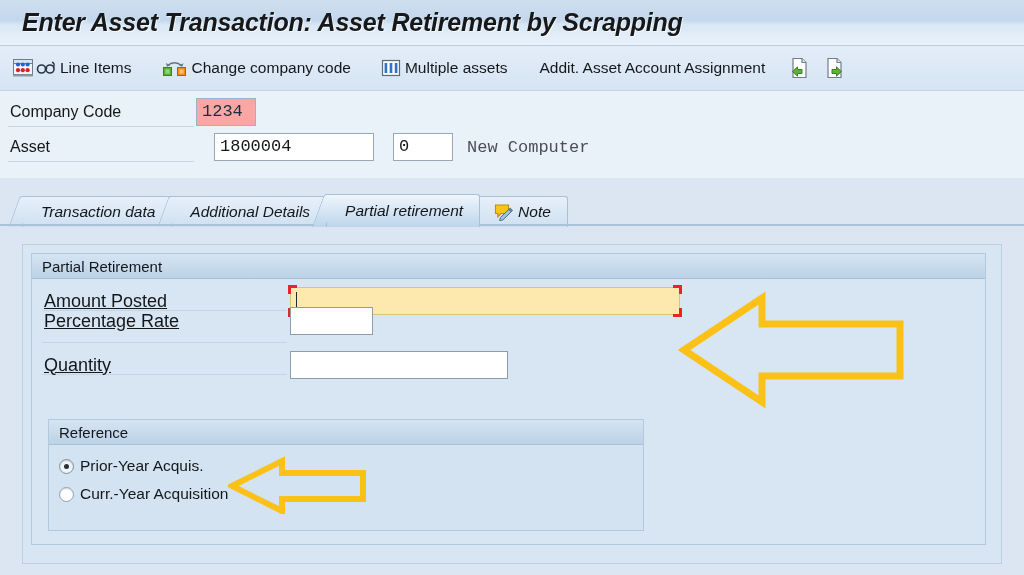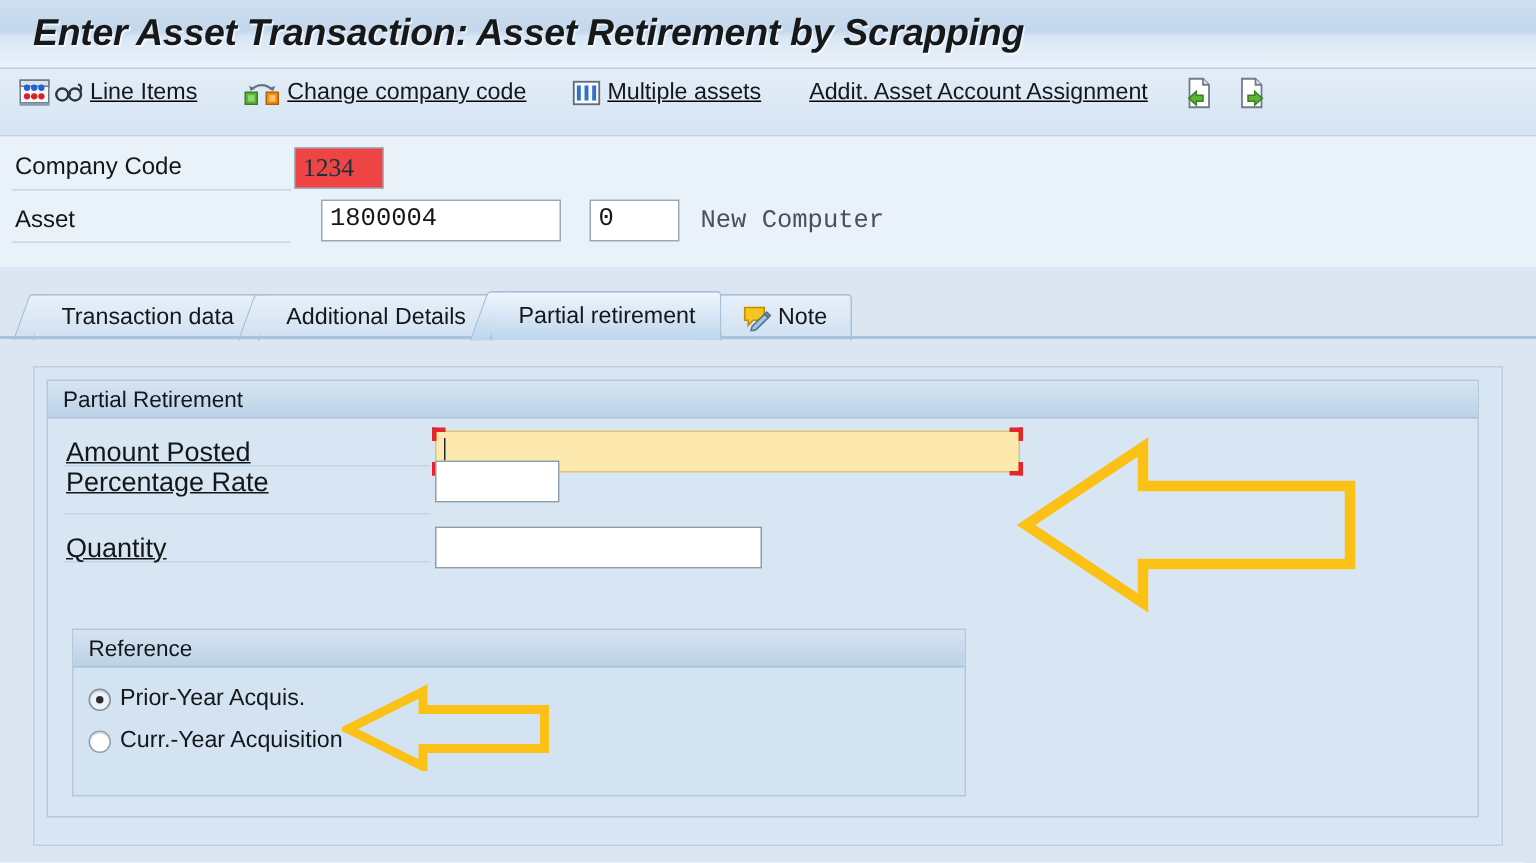--- a/index.html
+++ b/index.html
@@ -28,21 +28,21 @@
     color: #16181a; letter-spacing: -0.2px;
     text-shadow: 1px 1px 0 rgba(255,255,255,0.65);
     white-space: nowrap;
   }
 
   
   .toolbar {
     position: absolute; left: 0; top: 46px; width: 1024px; height: 45px;
     background: linear-gradient(to bottom, #e3edf8 0%, #d6e4f3 100%);
     border-bottom: 1px solid #c2d4e7;
-    display: flex; align-items: flex-start; text-decoration: underline;
+    display: flex; align-items: center;
   }
   .tb-item {
     display: flex; align-items: center; height: 32px;
     padding: 0 4px; margin-right: 2px;
     cursor: default; white-space: nowrap;
   }
   .tb-label {
     font-size: 15.5px; color: #15181b; padding: 0 2px;
   }
   .tb-ico { display: inline-block; margin-right: 2px; line-height: 0; }
@@ -69,21 +69,21 @@
   .hdr-rule.u2 { top: 70px; }
 
   .fld {
     height: 28px; border: 1px solid #9aa8b5;
     background: #ffffff;
     font-family: "Liberation Mono", monospace;
     font-size: 17px; color: #14171a;
     padding: 0 5px; line-height: 26px;
   }
   .fld.readonly {
-    background: #ef4444; border-color: #9fb3c6; color: #16313f; font-family: Liberation Serif, serif;
+    background: #fca5a5; border-color: #9fb3c6; color: #16313f;
   }
   .fld.ccode { width: 60px; }
   .fld.asset { width: 160px; margin-left: 18px; }
   .fld.subno { width: 60px; }
   .asset-desc {
     margin-left: 14px;
     font-family: "Liberation Mono", monospace;
     font-size: 17px; color: #4a5058;
   }
 
@@ -97,20 +97,21 @@
     display: flex; align-items: center;
     padding: 0 16px 0 18px;
     font-size: 15.5px; color: #14171a;
     background: linear-gradient(to bottom,#e7f0fa 0%, #cfe0f1 100%);
     border: 1px solid #a9c1d8; border-bottom: none;
     border-radius: 3px 3px 0 0;
     margin-right: -1px;
     transform: skewX(0deg);
     white-space: nowrap;
     cursor: default;
+    font-style: italic;
   }
   .tab::before {
     content:""; position:absolute; left:-9px; top:-1px; bottom:0; width: 12px;
     background: inherit;
     border-left: 1px solid #a9c1d8; border-top: 1px solid #a9c1d8;
     transform: skewX(-20deg);
     border-radius: 3px 0 0 0;
   }
   .tab.active {
     background: linear-gradient(to bottom,#eef5fc 0%, #bdd5ec 100%);

